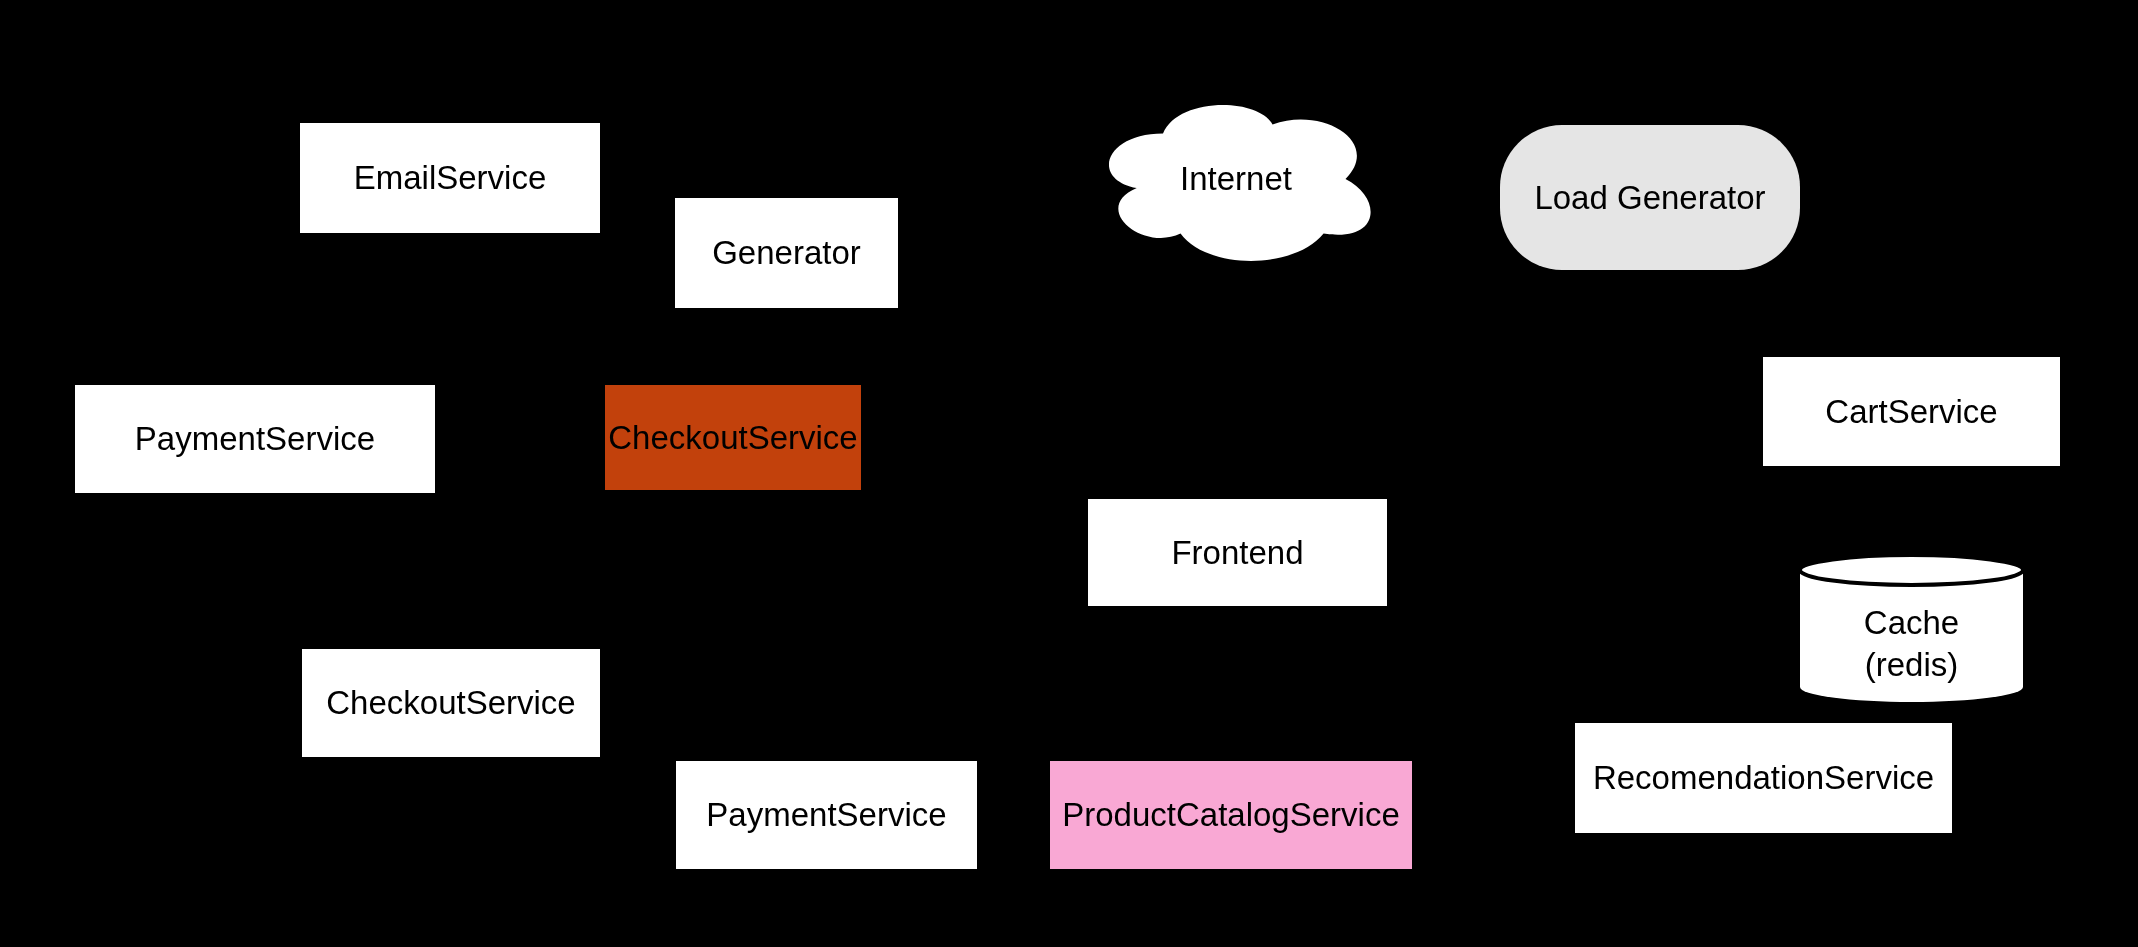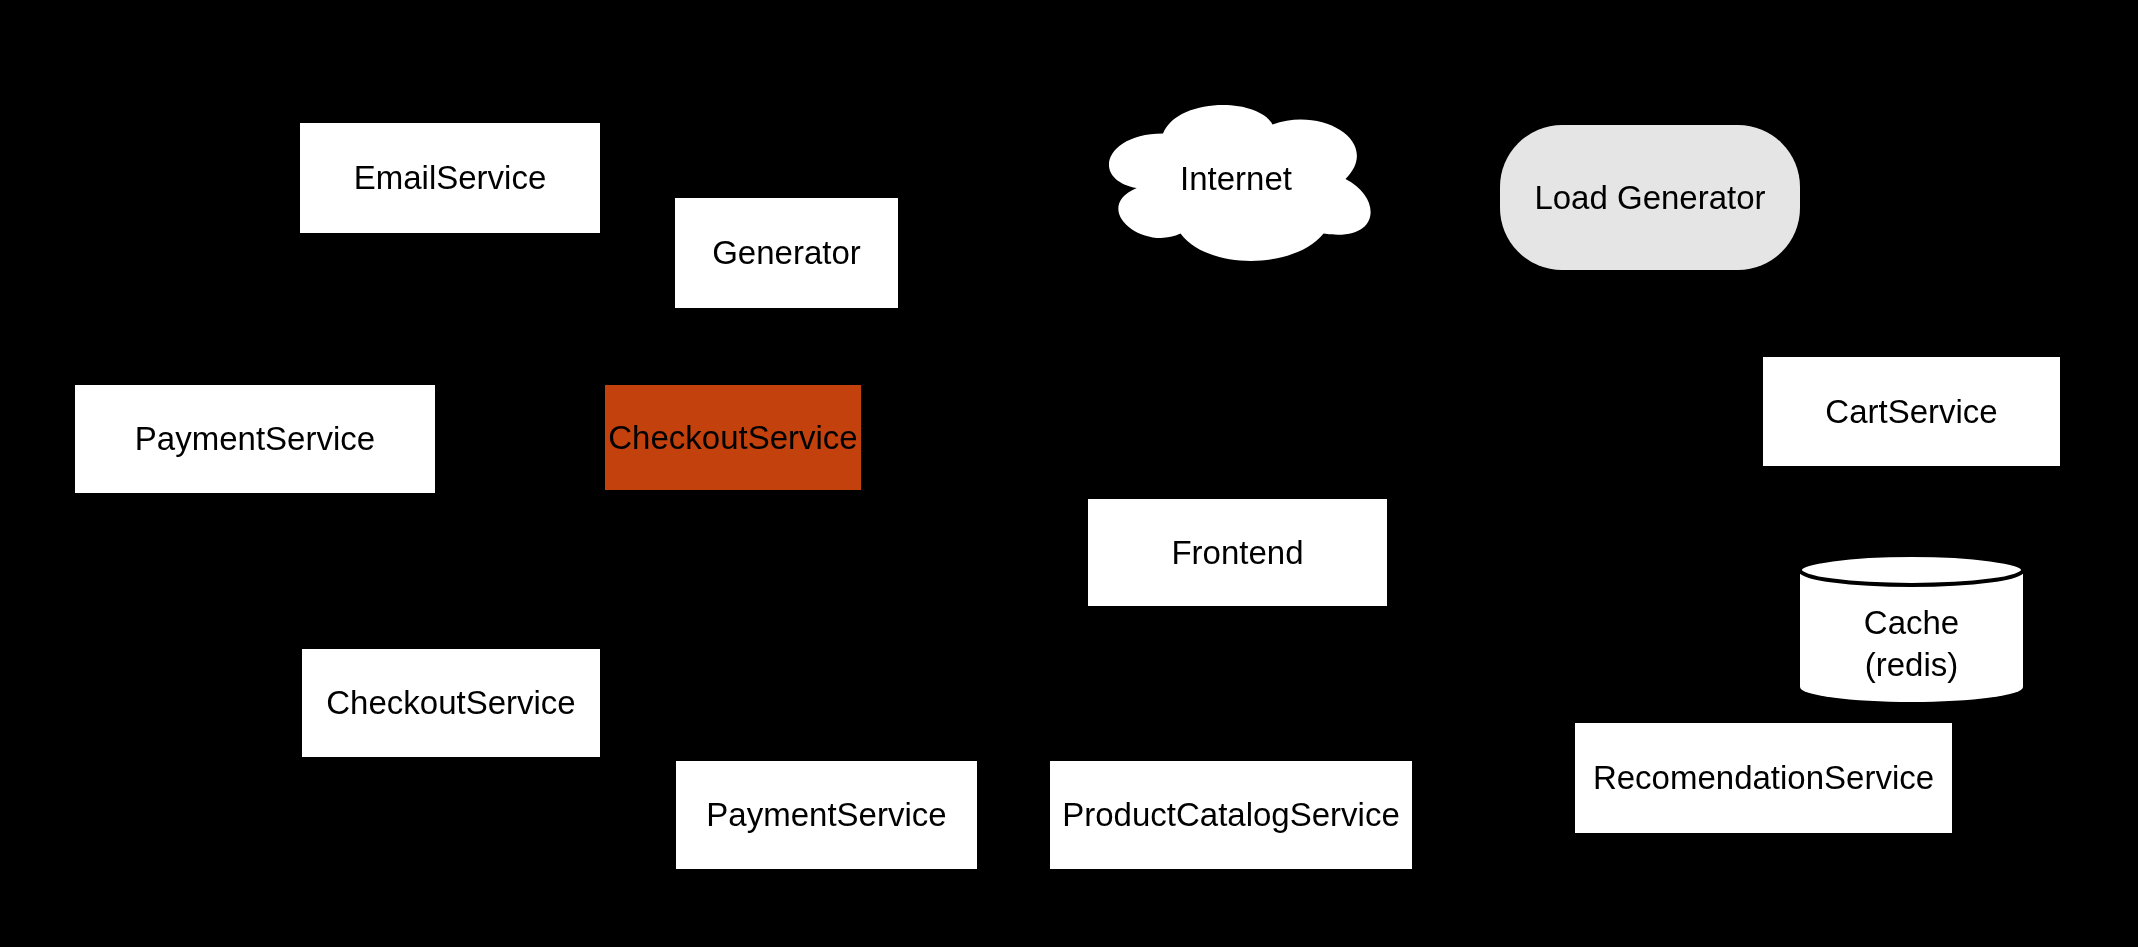--- a/index.html
+++ b/index.html
@@ -104,21 +104,21 @@
     <div class="node shape-rect" style="left: 302px; top: 649px; width: 298px; height: 108px; background: rgb(255, 255, 255);">
       <div class="node-label">
         <span>CheckoutService</span>
       </div>
     </div>
     <div class="node shape-rect" style="left: 676px; top: 761px; width: 301px; height: 108px; background: rgb(255, 255, 255);">
       <div class="node-label">
         <span>PaymentService</span>
       </div>
     </div>
-    <div class="node shape-rect" style="left: 1050px; top: 761px; width: 362px; height: 108px; background: #ffffff;">
+    <div class="node shape-rect" style="left: 1050px; top: 761px; width: 362px; height: 108px; background: #f9a8d4;">
       <div class="node-label">
         <span>ProductCatalogService</span>
       </div>
     </div>
     <div class="node shape-rect" style="left: 1575px; top: 723px; width: 377px; height: 110px; background: rgb(255, 255, 255);">
       <div class="node-label">
         <span>RecomendationService</span>
       </div>
     </div>
   </main>

